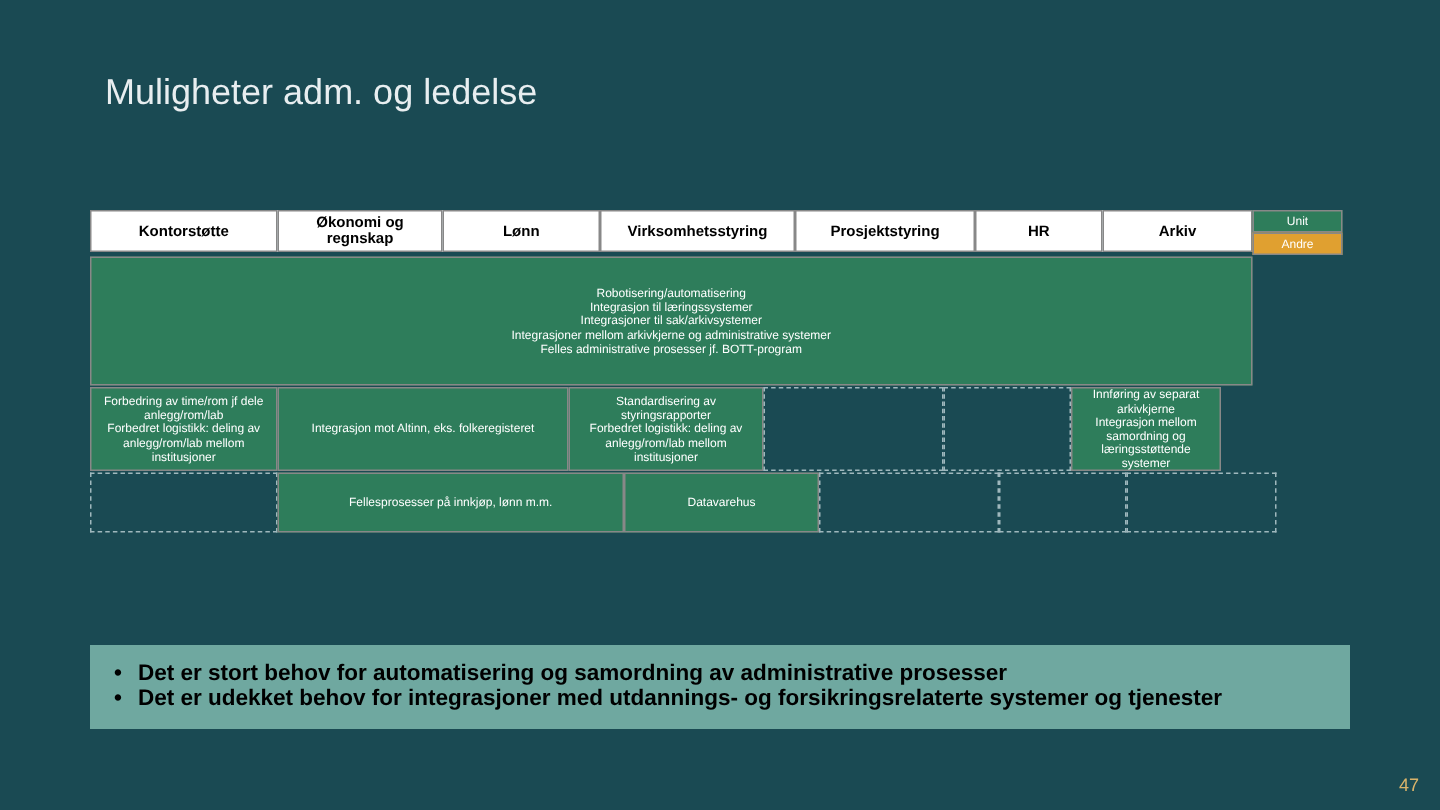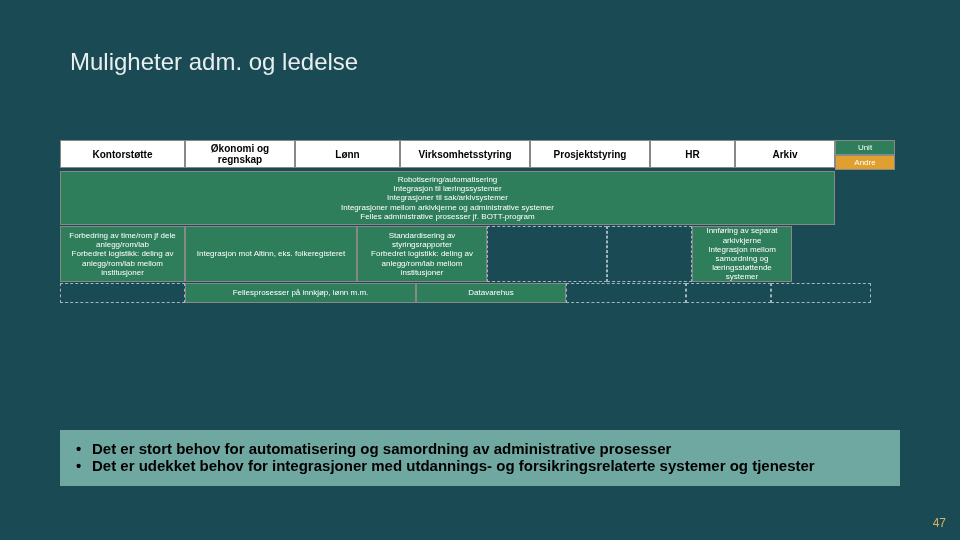--- a/index.html
+++ b/index.html
@@ -59,40 +59,40 @@
   .span-row {
     display: flex;
     margin-top: 1px;
   }
   .span-cell {
     background: #2e7d5b;
     color: #fff;
     font-size: 8px;
     text-align: center;
     line-height: 1.15;
-    padding: 3px 4px;
+    padding: 19px 4px;
     border: 1px solid #888;
     display: flex;
     align-items: center;
     justify-content: center;
   }
   .dash {
     border: 1px dashed #9fb8bd;
     background: transparent;
   }
   .row2 .c-a { width: 125px; height: 56px; }
-  .row2 .c-b { width: 172px; height: 56px; }
+  .row2 .c-b { width: 194px; height: 56px; }
   .row2 .c-c { width: 130px; height: 56px; }
   .row2 .c-d { width: 120px; height: 56px; }
   .row2 .c-e { width: 85px;  height: 56px; }
   .row2 .c-f { width: 100px; height: 56px; }
 
   .row3 .c-a { width: 125px; height: 20px; }
   .row3 .c-b { width: 231px; height: 20px; }
-  .row3 .c-c { width: 150px; height: 20px; }
+  .row3 .c-c { width: 130px; height: 20px; }
   .row3 .c-d { width: 120px; height: 20px; }
   .row3 .c-e { width: 85px;  height: 20px; }
   .row3 .c-f { width: 100px; height: 20px; }
 
   .bullets-box {
     position: absolute;
     left: 60px;
     top: 430px;
     width: 840px;
     background: #6fa8a0;

